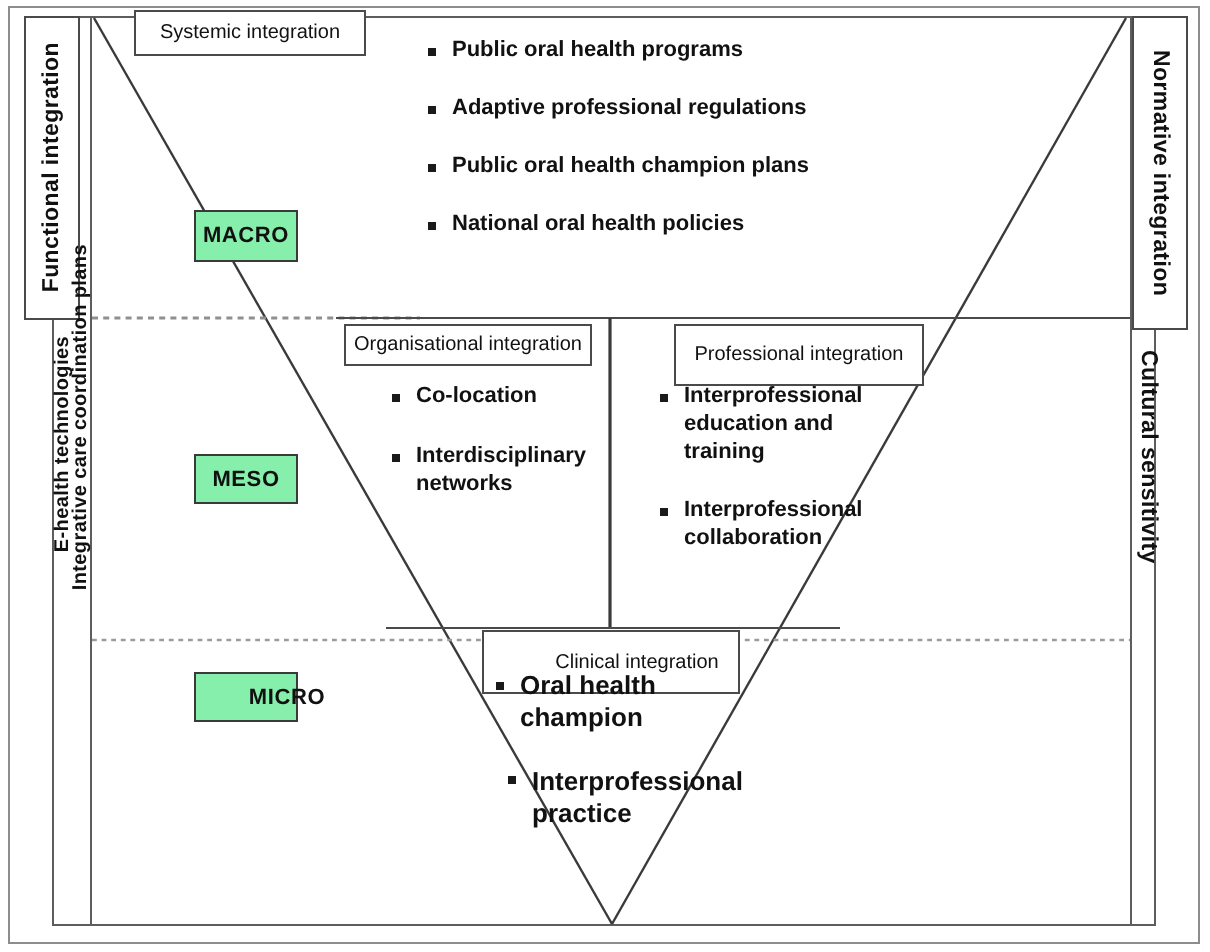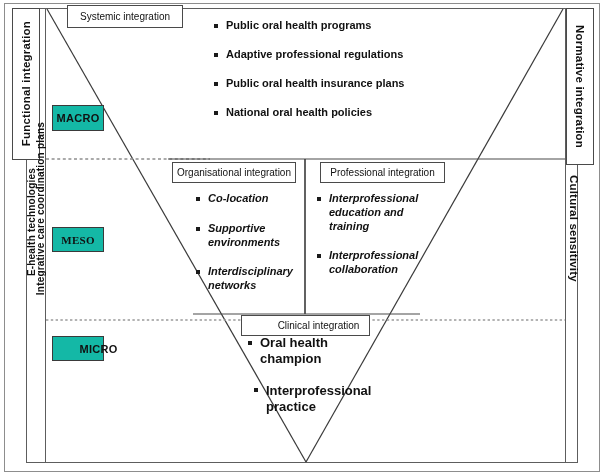--- a/index.html
+++ b/index.html
@@ -103,51 +103,52 @@
   #cultural-label {
     left: 568px; top: 175px;
     font-size: 11.5px;
   }
 
   
   .level-box {
     position: absolute;
     border: 1.5px solid #3a3a3a;
     box-sizing: border-box;
-    background: #14b8a6;
+    background: #86efac;
     display: flex;
     align-items: center;
     justify-content: center;
     font-weight: bold;
     font-size: 11px;
     color: #111;
     letter-spacing: 0.3px;
+    margin-left: 45px;
   }
   #macro-box { left: 52px; top: 105px; width: 52px; height: 26px; }
-  #meso-box  { left: 52px; top: 227px; width: 52px; height: 25px; font-family: Liberation Serif, serif; }
+  #meso-box  { left: 52px; top: 227px; width: 52px; height: 25px; }
   #micro-box { left: 52px; top: 336px; width: 52px; height: 25px; padding-left: 41px; }
 
   
   .title-box {
     position: absolute;
     border: 1.4px solid #4a4a4a;
     box-sizing: border-box;
     background: #fff;
     display: flex;
     align-items: center;
     justify-content: center;
     font-weight: normal;
     font-size: 10px;
     color: #111;
     white-space: nowrap;
   }
   #systemic-box     { left: 67px;  top: 5px;   width: 116px; height: 23px; }
   #organisational-box { left: 172px; top: 162px; width: 124px; height: 21px; }
-  #professional-box   { left: 320px; top: 162px; width: 125px; height: 21px; }
-  #clinical-box       { left: 241px; top: 315px; width: 129px; height: 21px; padding-left: 26px; }
+  #professional-box   { left: 337px; top: 162px; width: 125px; height: 31px; }
+  #clinical-box       { left: 241px; top: 315px; width: 129px; height: 32px; padding-left: 26px; }
 
   
   .bullets {
     position: absolute;
     margin: 0;
     padding: 0;
     list-style: none;
     color: #111;
   }
   .bullets li {
@@ -172,28 +173,27 @@
     font-size: 11px;
   }
   #macro-bullets li { margin-bottom: 17px; }
 
   #organisational-bullets {
     left: 196px; top: 192px;
     width: 110px;
     font-size: 11px;
     line-height: 1.25;
   }
-  #organisational-bullets li { margin-bottom: 16px; font-style: italic; }
+  #organisational-bullets li { margin-bottom: 16px; }
 
   #professional-bullets {
-    left: 317px; top: 192px;
+    left: 330px; top: 192px;
     width: 112px;
     font-size: 11px;
     line-height: 1.25;
-    font-style: italic;
   }
   #professional-bullets li { margin-bottom: 16px; }
 
   #clinical-bullets {
     left: 248px; top: 335px;
     width: 130px;
     font-size: 13px;
     line-height: 1.25;
   }
   #clinical-bullets li { margin-bottom: 15px; }
@@ -249,29 +249,28 @@
 
   <div class="level-box" id="macro-box">MACRO</div>
   <div class="level-box" id="meso-box">MESO</div>
   <div class="level-box" id="micro-box">MICRO</div>
 
   <div class="title-box" id="systemic-box">Systemic integration</div>
 
   <ul class="bullets" id="macro-bullets">
     <li>Public oral health programs</li>
     <li>Adaptive professional regulations</li>
-    <li>Public oral health insurance plans</li>
+    <li>Public oral health champion plans</li>
     <li>National oral health policies</li>
   </ul>
 
   <div class="title-box" id="organisational-box">Organisational integration</div>
 
   <ul class="bullets" id="organisational-bullets">
     <li>Co-location</li>
-    <li>Supportive environments</li>
     <li>Interdisciplinary networks</li>
   </ul>
 
   <div class="title-box" id="professional-box">Professional integration</div>
 
   <ul class="bullets" id="professional-bullets">
     <li>Interprofessional education and training</li>
     <li>Interprofessional collaboration</li>
   </ul>
 

